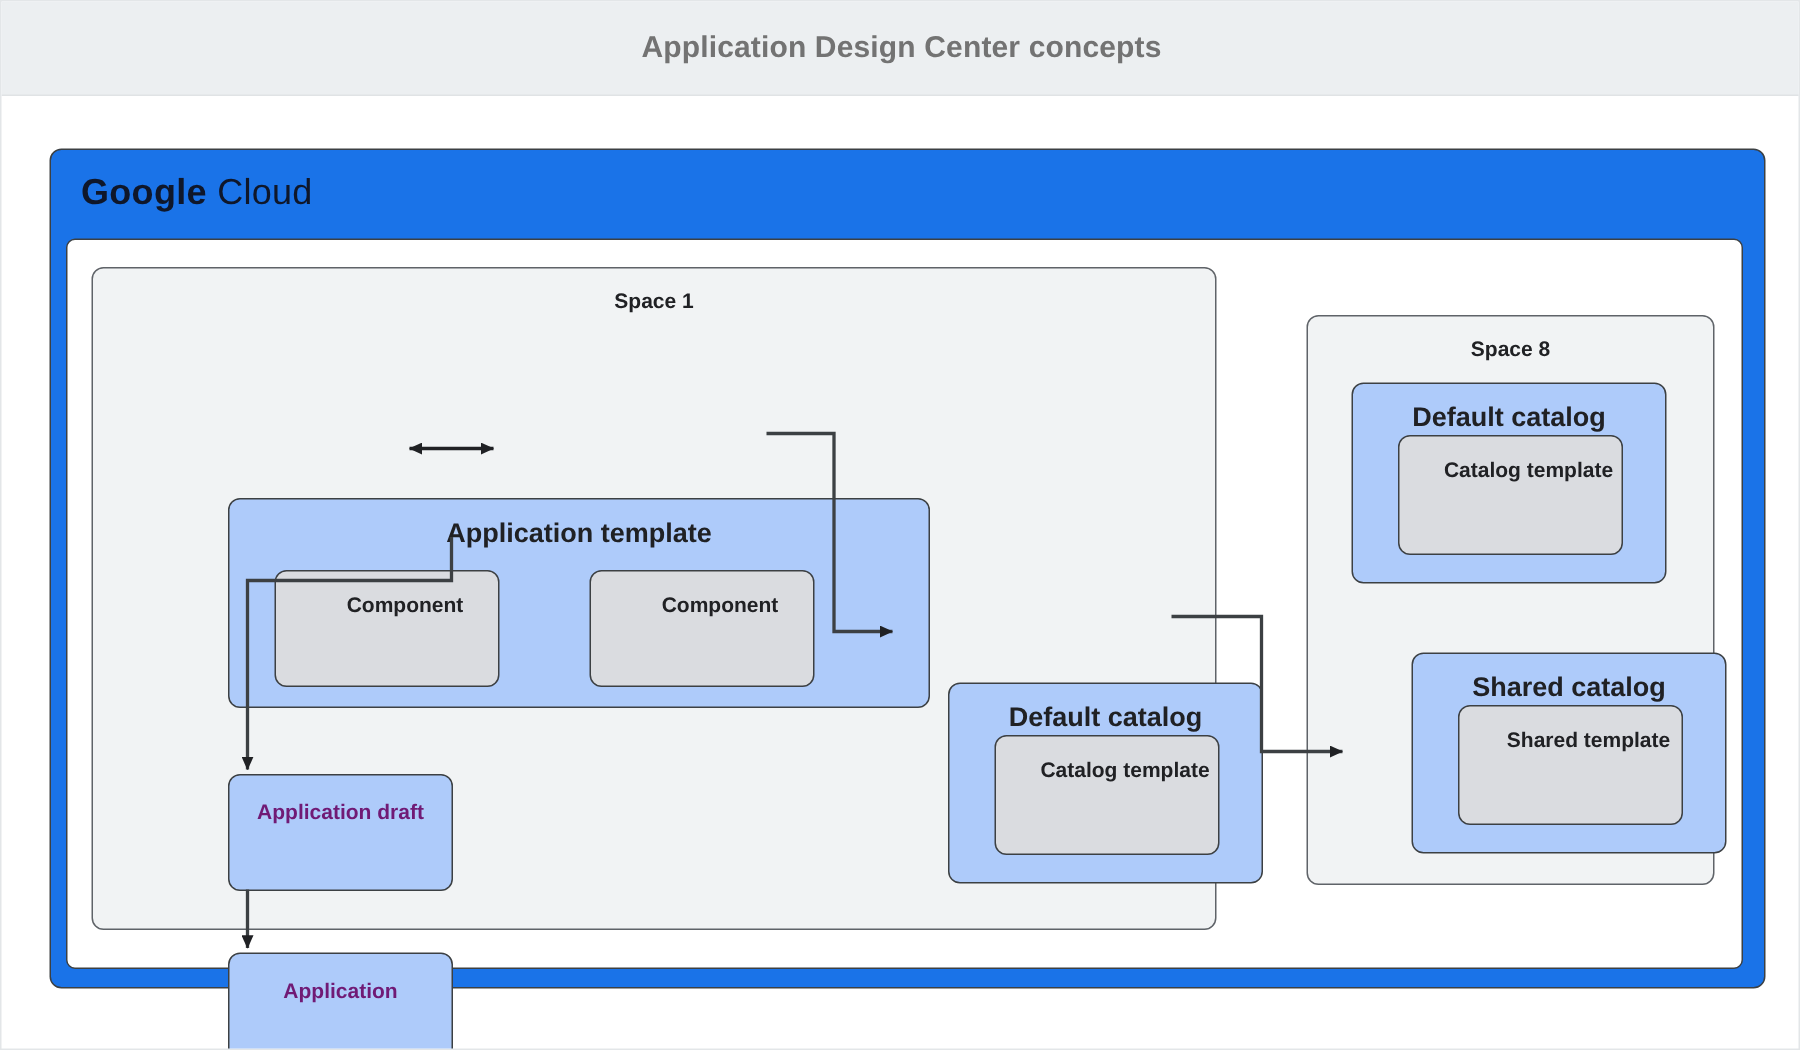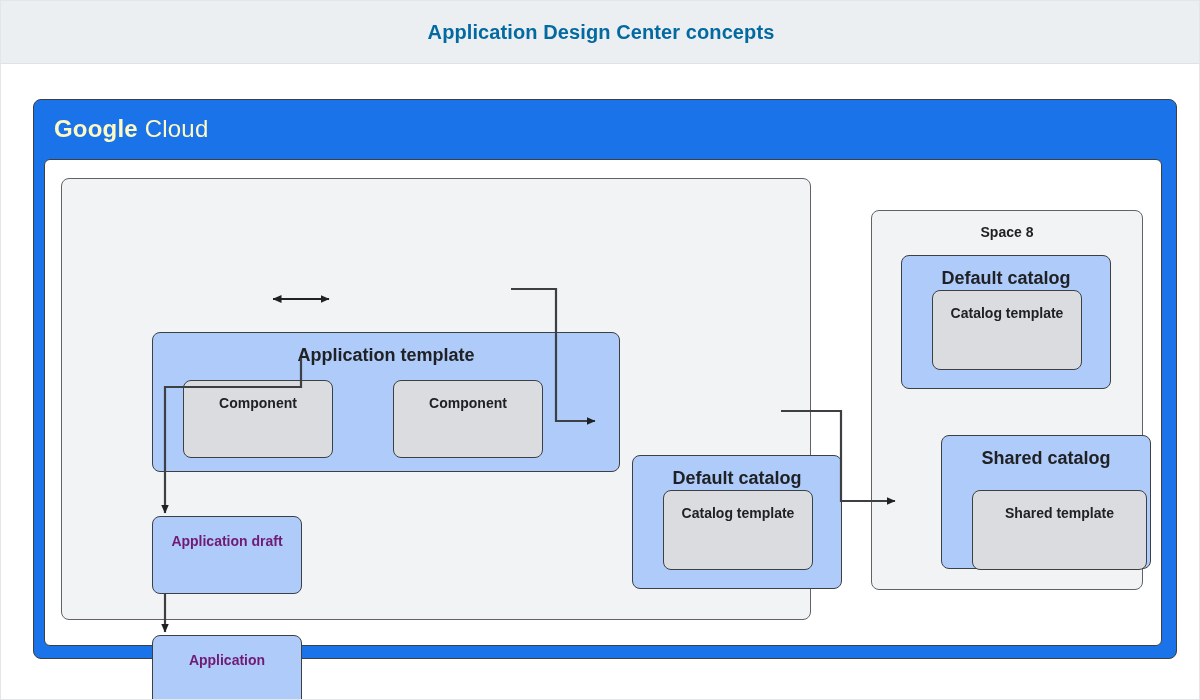--- a/index.html
+++ b/index.html
@@ -29,21 +29,21 @@
     background: #eceff1;
     border-bottom: 1px solid #e0e3e5;
     display: flex;
     align-items: center;
     justify-content: center;
     box-sizing: border-box;
   }
   .titlebar .title {
     font-size: 20px;
     font-weight: bold;
-    color: #0369a1;
+    color: #737373;
     letter-spacing: 0.1px;
   }
   
   .canvas {
     position: absolute;
     left: 0;
     top: 64px;
     width: 1200px;
     height: 636px;
   }
@@ -57,21 +57,21 @@
     background: #1a73e8;
     border: 1.6px solid #3c4043;
     border-radius: 8px;
     box-sizing: border-box;
   }
   .gcp-logo {
     position: absolute;
     left: 20px;
     top: 15px;
     font-size: 24px;
-    color: #fef9c3;
+    color: #0f172a;
     white-space: nowrap;
     letter-spacing: 0.2px;
     text-align: right;
   }
   .gcp-logo .g-bold { font-weight: bold; }
   .gcp-logo .g-light { font-weight: normal; }
   .gcp-inner {
     position: absolute;
     left: 10px;
     top: 59px;
@@ -130,20 +130,21 @@
   }
   .gray-label {
     position: absolute;
     top: 14px;
     left: 0;
     width: 100%;
     text-align: center;
     font-size: 14px;
     font-weight: bold;
     color: #202124;
+    padding-left: 12px;
   }
   
   .node-label {
     position: absolute;
     top: 16px;
     left: 0;
     width: 100%;
     text-align: center;
     font-size: 14px;
     font-weight: bold;
@@ -154,21 +155,21 @@
   #component-1       { left: 30px;  top: 47px;  width: 150px; height: 78px; }
   #component-2       { left: 240px; top: 47px;  width: 150px; height: 78px; }
   #app-draft         { left: 90px;  top: 337px; width: 150px; height: 78px; }
   #application       { left: 90px;  top: 456px; width: 150px; height: 78px; }
   #default-catalog-1 { left: 570px; top: 276px; width: 210px; height: 134px; }
   #catalog-template-1{ left: 30px;  top: 34px;  width: 150px; height: 80px; }
   
   #default-catalog-2 { left: 900px; top: 190px; width: 210px; height: 134px; }
   #catalog-template-2{ left: 30px;  top: 34px;  width: 150px; height: 80px; }
   #shared-catalog    { left: 940px; top: 370px; width: 210px; height: 134px; }
-  #shared-template   { left: 30px;  top: 34px;  width: 175px; height: 80px; margin-top: 20px; }
+  #shared-template   { left: 30px;  top: 34px;  width: 150px; height: 80px; }
   
   .connectors {
     position: absolute;
     left: 0;
     top: 0;
     width: 1200px;
     height: 636px;
     pointer-events: none;
   }
 </style>
@@ -184,20 +185,21 @@
   <div class="canvas">
 
     <div class="gcp-frame">
       <div class="gcp-logo">
         <span class="g-bold">Google</span><span>&nbsp;</span><span class="g-light">Cloud</span>
       </div>
       <div class="gcp-inner"></div>
     </div>
 
     <div class="space" id="space1">
+      <div class="space-label">Space 1</div>
 
       <div class="blue-box" id="app-template">
         <div class="blue-label">Application template</div>
         <div class="gray-box" id="component-1">
           <div class="gray-label">Component</div>
         </div>
         <div class="gray-box" id="component-2">
           <div class="gray-label">Component</div>
         </div>
       </div>

